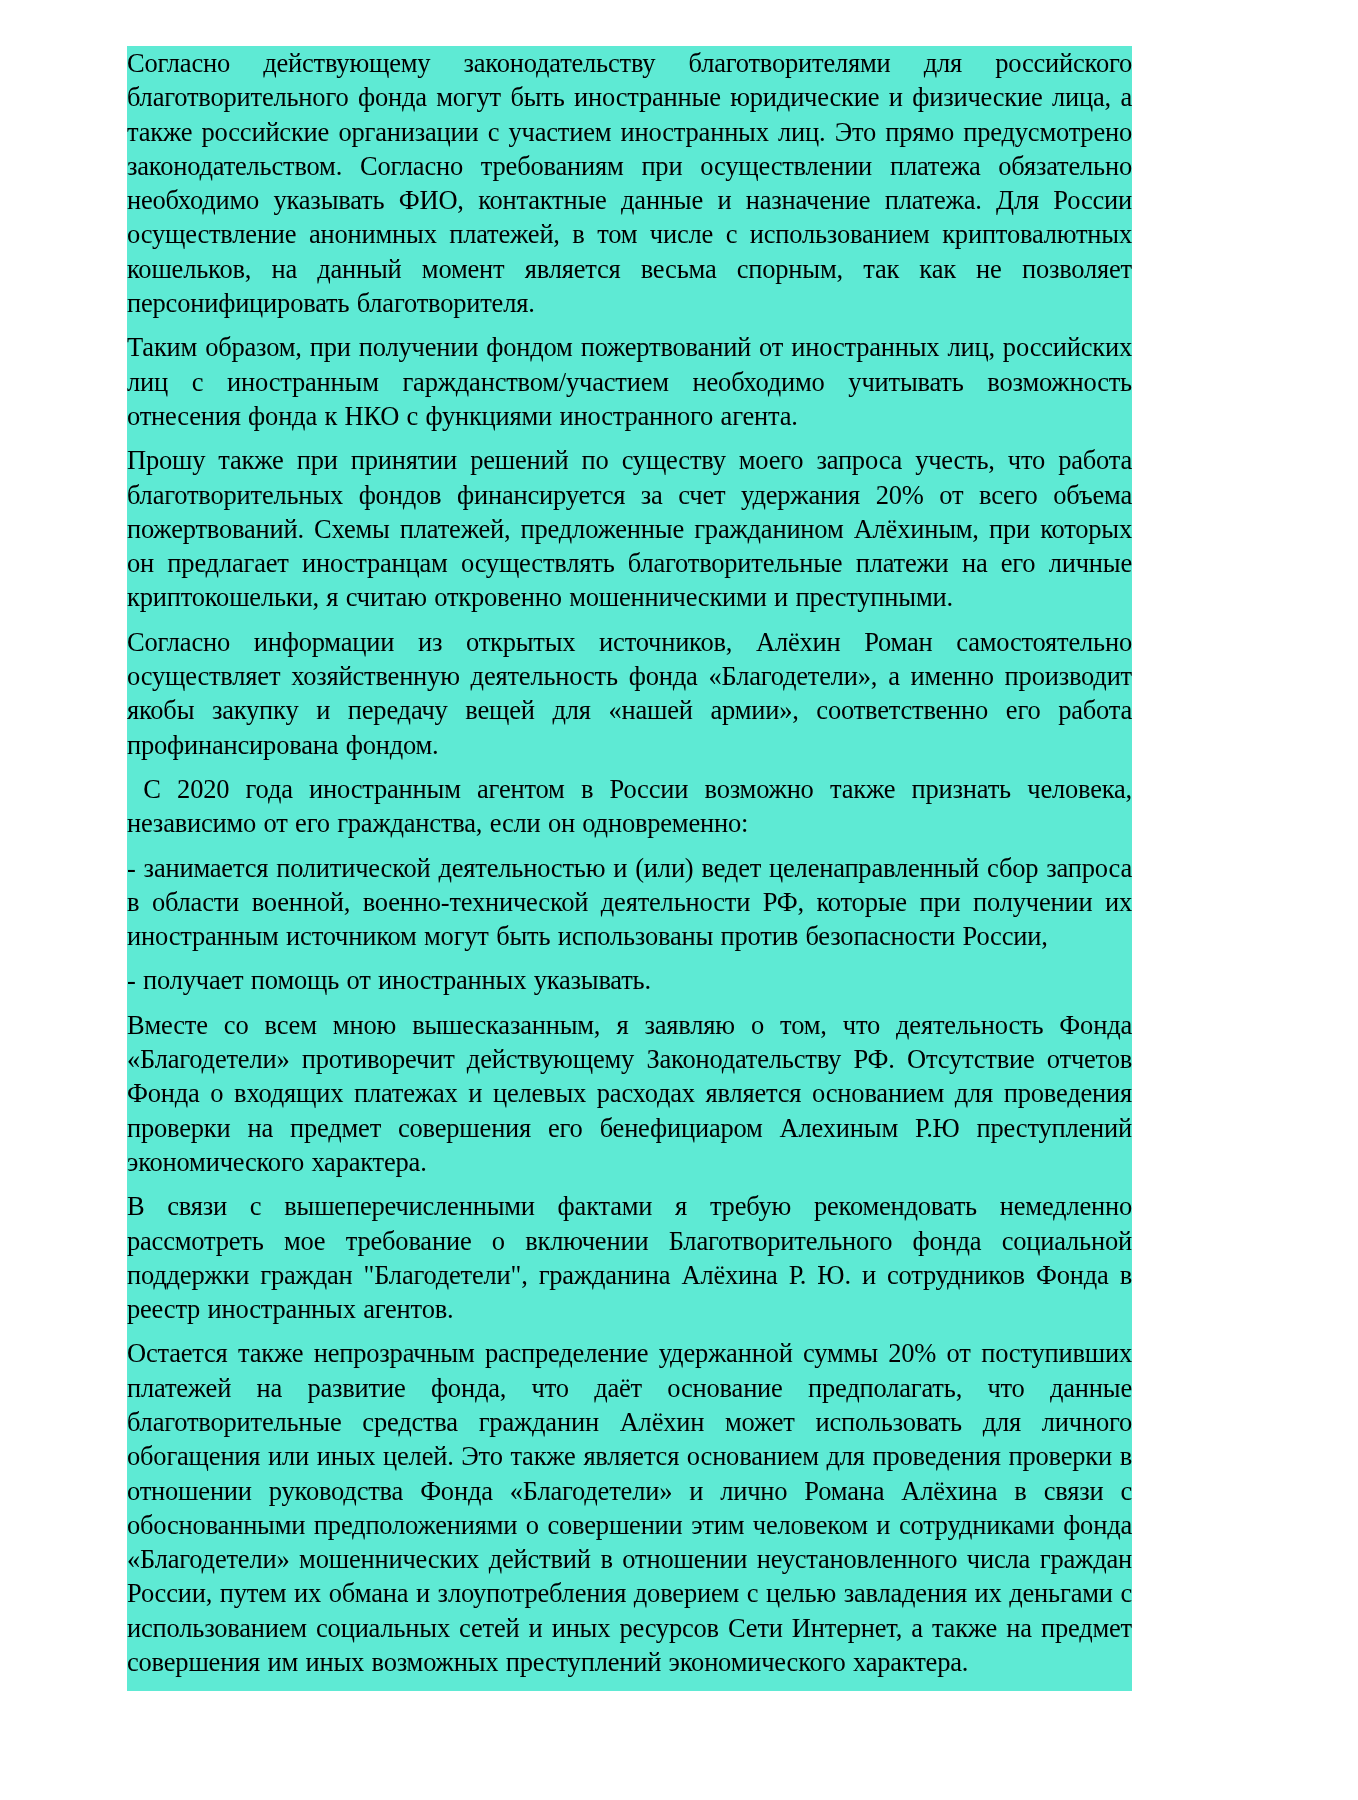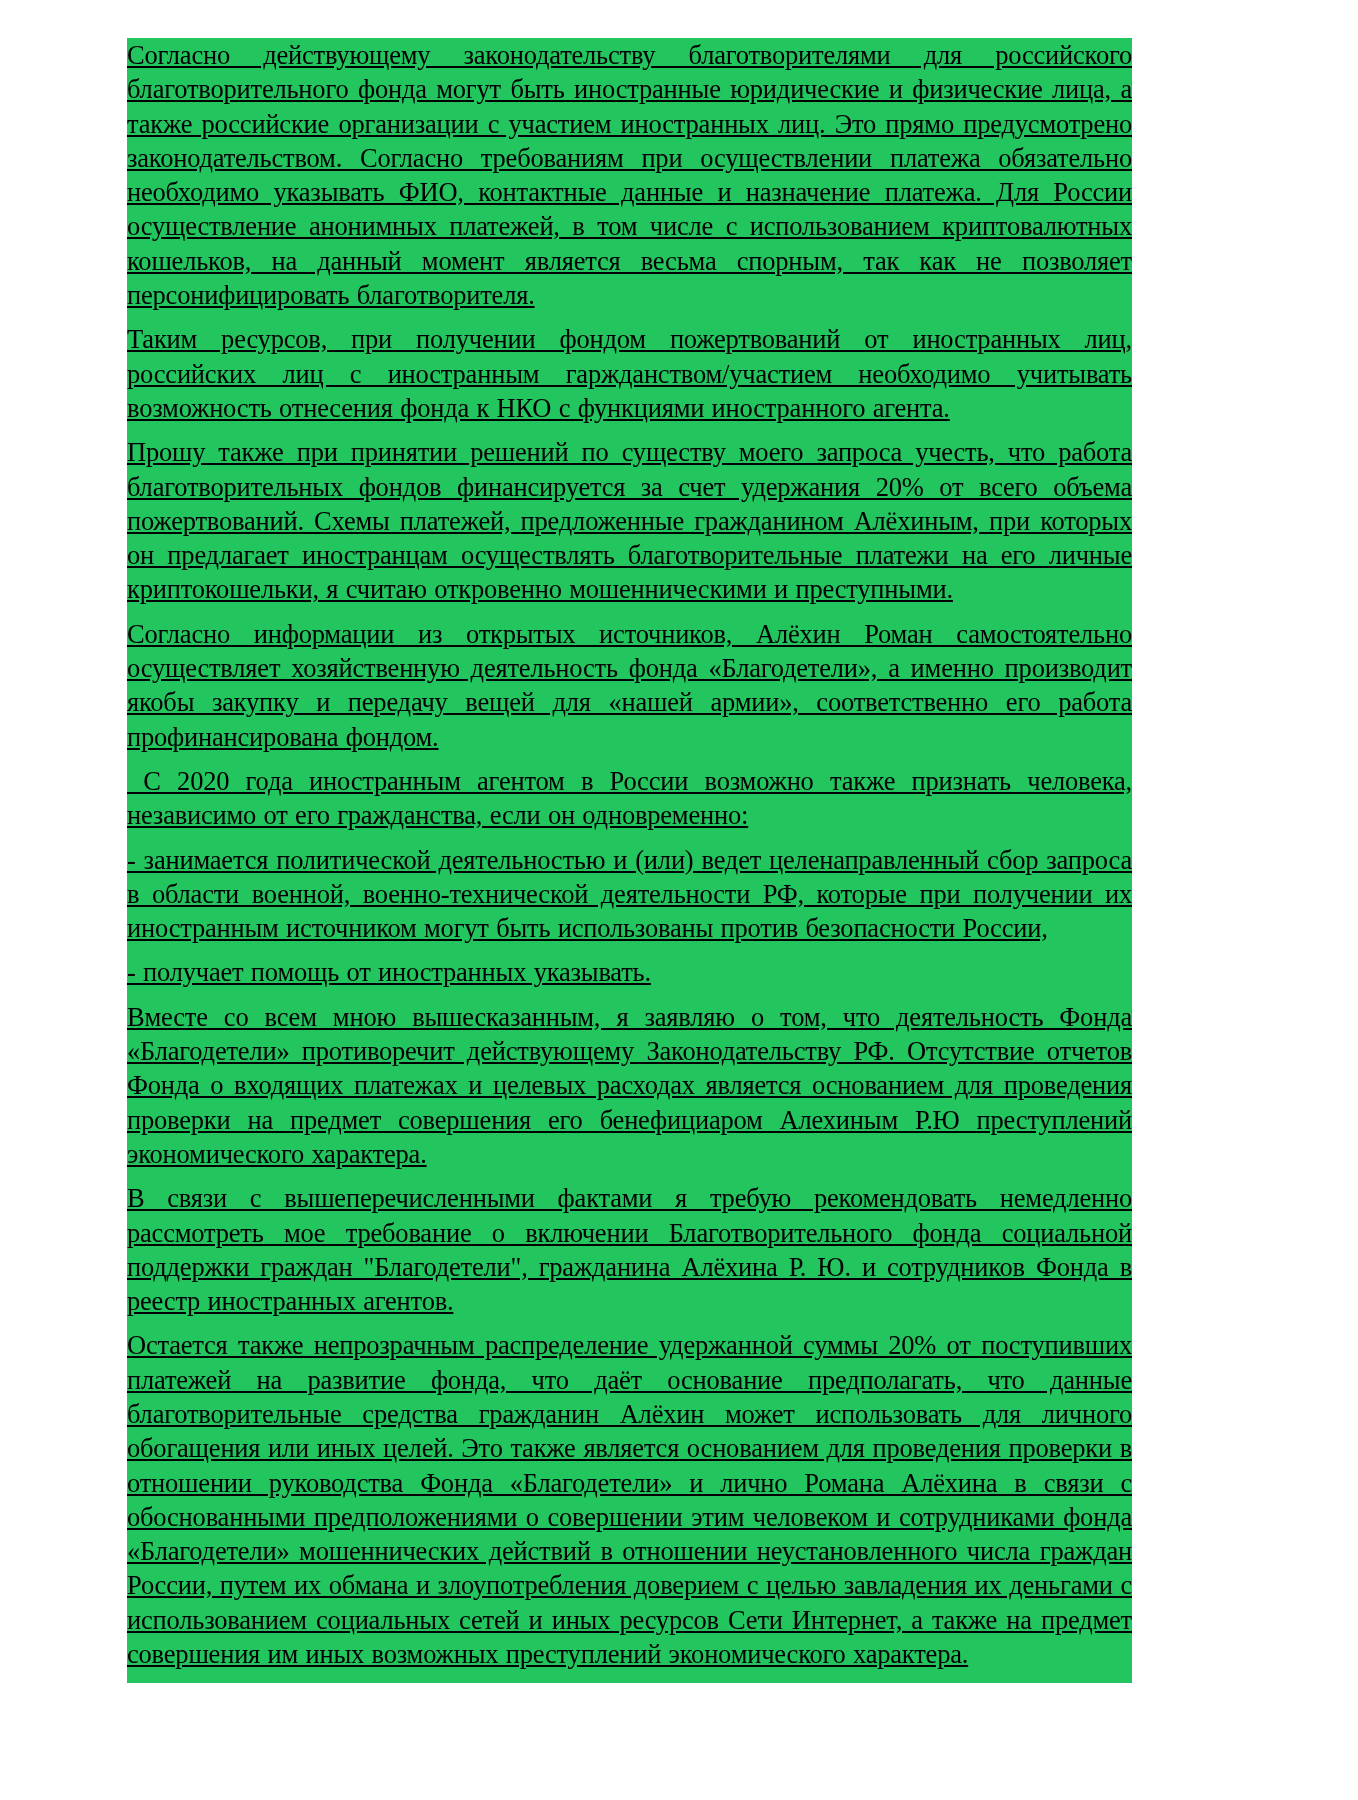--- a/index.html
+++ b/index.html
@@ -10,46 +10,45 @@
   body {
     width: 1358px;
     height: 1800px;
     position: relative;
     overflow: hidden;
     font-family: "Liberation Serif", "DejaVu Serif", serif;
     color: #000000;
   }
   .page {
     position: absolute;
-    top: 38px;
+    top: 46px;
     left: 127px;
     width: 1005px;
-    background: #22c55e;
-    text-decoration: underline;
+    background: #5eead4;
   }
   .page p {
     margin: 0 0 10px 0;
     font-size: 26.5px;
     line-height: 34.3px;
     letter-spacing: -0.2px;
     text-align: justify;
     text-justify: inter-word;
     word-spacing: 1px;
     color: #000000;
   }
   .page p:last-child {
     margin-bottom: 12px;
   }
 </style>
 </head>
 <body>
 
 <div class="page">
   <p>Согласно действующему законодательству благотворителями для российского благотворительного фонда могут быть иностранные юридические и физические лица, а также российские организации с участием иностранных лиц. Это прямо предусмотрено законодательством. Согласно требованиям при осуществлении платежа обязательно необходимо указывать ФИО, контактные данные и назначение платежа. Для России осуществление анонимных платежей, в том числе с использованием криптовалютных кошельков, на данный момент является весьма спорным, так как не позволяет персонифицировать благотворителя.</p>
-  <p>Таким ресурсов, при получении фондом пожертвований от иностранных лиц, российских лиц с иностранным гаржданством/участием необходимо учитывать возможность отнесения фонда к НКО с функциями иностранного агента.</p>
+  <p>Таким образом, при получении фондом пожертвований от иностранных лиц, российских лиц с иностранным гаржданством/участием необходимо учитывать возможность отнесения фонда к НКО с функциями иностранного агента.</p>
   <p>Прошу также при принятии решений по существу моего запроса учесть, что работа благотворительных фондов финансируется за счет удержания 20% от всего объема пожертвований. Схемы платежей, предложенные гражданином Алёхиным, при которых он предлагает иностранцам осуществлять благотворительные платежи на его личные криптокошельки, я считаю откровенно мошенническими и преступными.</p>
   <p>Согласно информации из открытых источников, Алёхин Роман самостоятельно осуществляет хозяйственную деятельность фонда «Благодетели», а именно производит якобы закупку и передачу вещей для «нашей армии», соответственно его работа профинансирована фондом.</p>
   <p>&nbsp;С 2020 года иностранным агентом в России возможно также признать человека, независимо от его гражданства, если он одновременно:</p>
   <p>- занимается политической деятельностью и (или) ведет целенаправленный сбор запроса в области военной, военно-технической деятельности РФ, которые при получении их иностранным источником могут быть использованы против безопасности России,</p>
   <p>- получает помощь от иностранных указывать.</p>
   <p>Вместе со всем мною вышесказанным, я заявляю о том, что деятельность Фонда «Благодетели» противоречит действующему Законодательству РФ. Отсутствие отчетов Фонда о входящих платежах и целевых расходах является основанием для проведения проверки на предмет совершения его бенефициаром Алехиным Р.Ю преступлений экономического характера.</p>
   <p>В связи с вышеперечисленными фактами я требую рекомендовать немедленно рассмотреть мое требование о включении Благотворительного фонда социальной поддержки граждан "Благодетели", гражданина Алёхина Р. Ю. и сотрудников Фонда в реестр иностранных агентов.</p>
   <p>Остается также непрозрачным распределение удержанной суммы 20% от поступивших платежей на развитие фонда, что даёт основание предполагать, что данные благотворительные средства гражданин Алёхин может использовать для личного обогащения или иных целей. Это также является основанием для проведения проверки в отношении руководства Фонда «Благодетели» и лично Романа Алёхина в связи с обоснованными предположениями о совершении этим человеком и сотрудниками фонда «Благодетели» мошеннических действий в отношении неустановленного числа граждан России, путем их обмана и злоупотребления доверием с целью завладения их деньгами с использованием социальных сетей и иных ресурсов Сети Интернет, а также на предмет совершения им иных возможных преступлений экономического характера.</p>
 </div>
 

